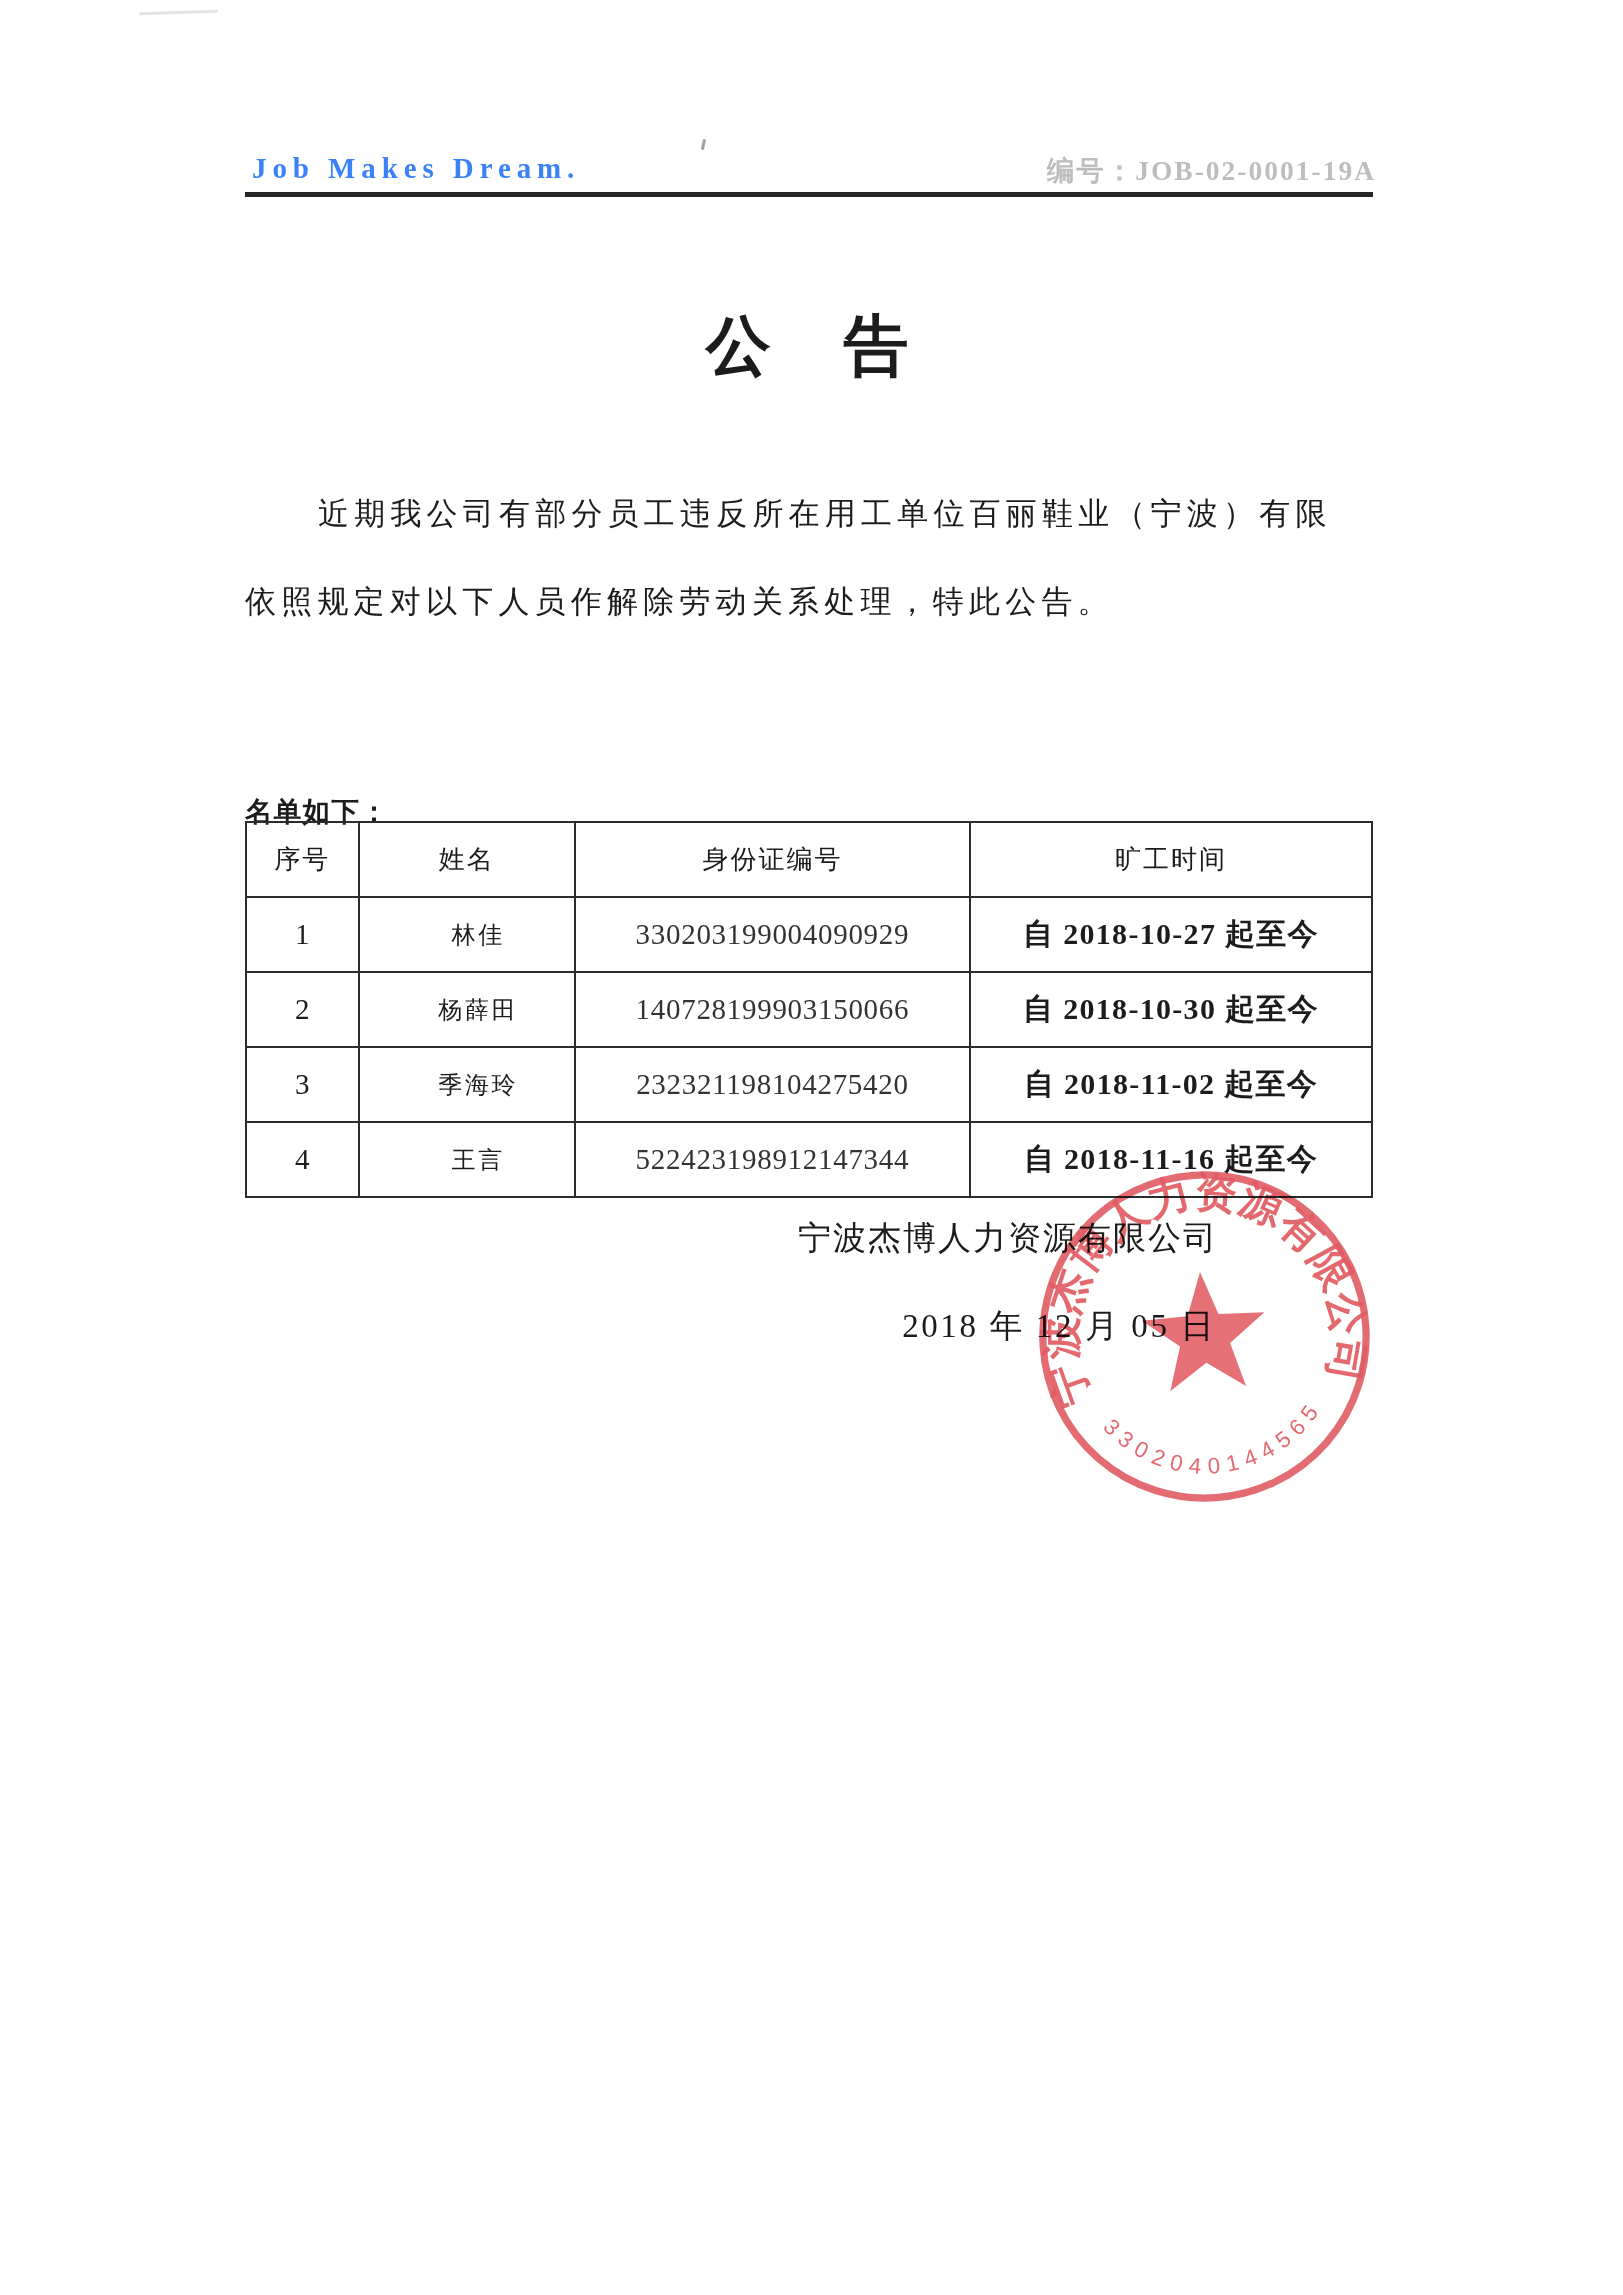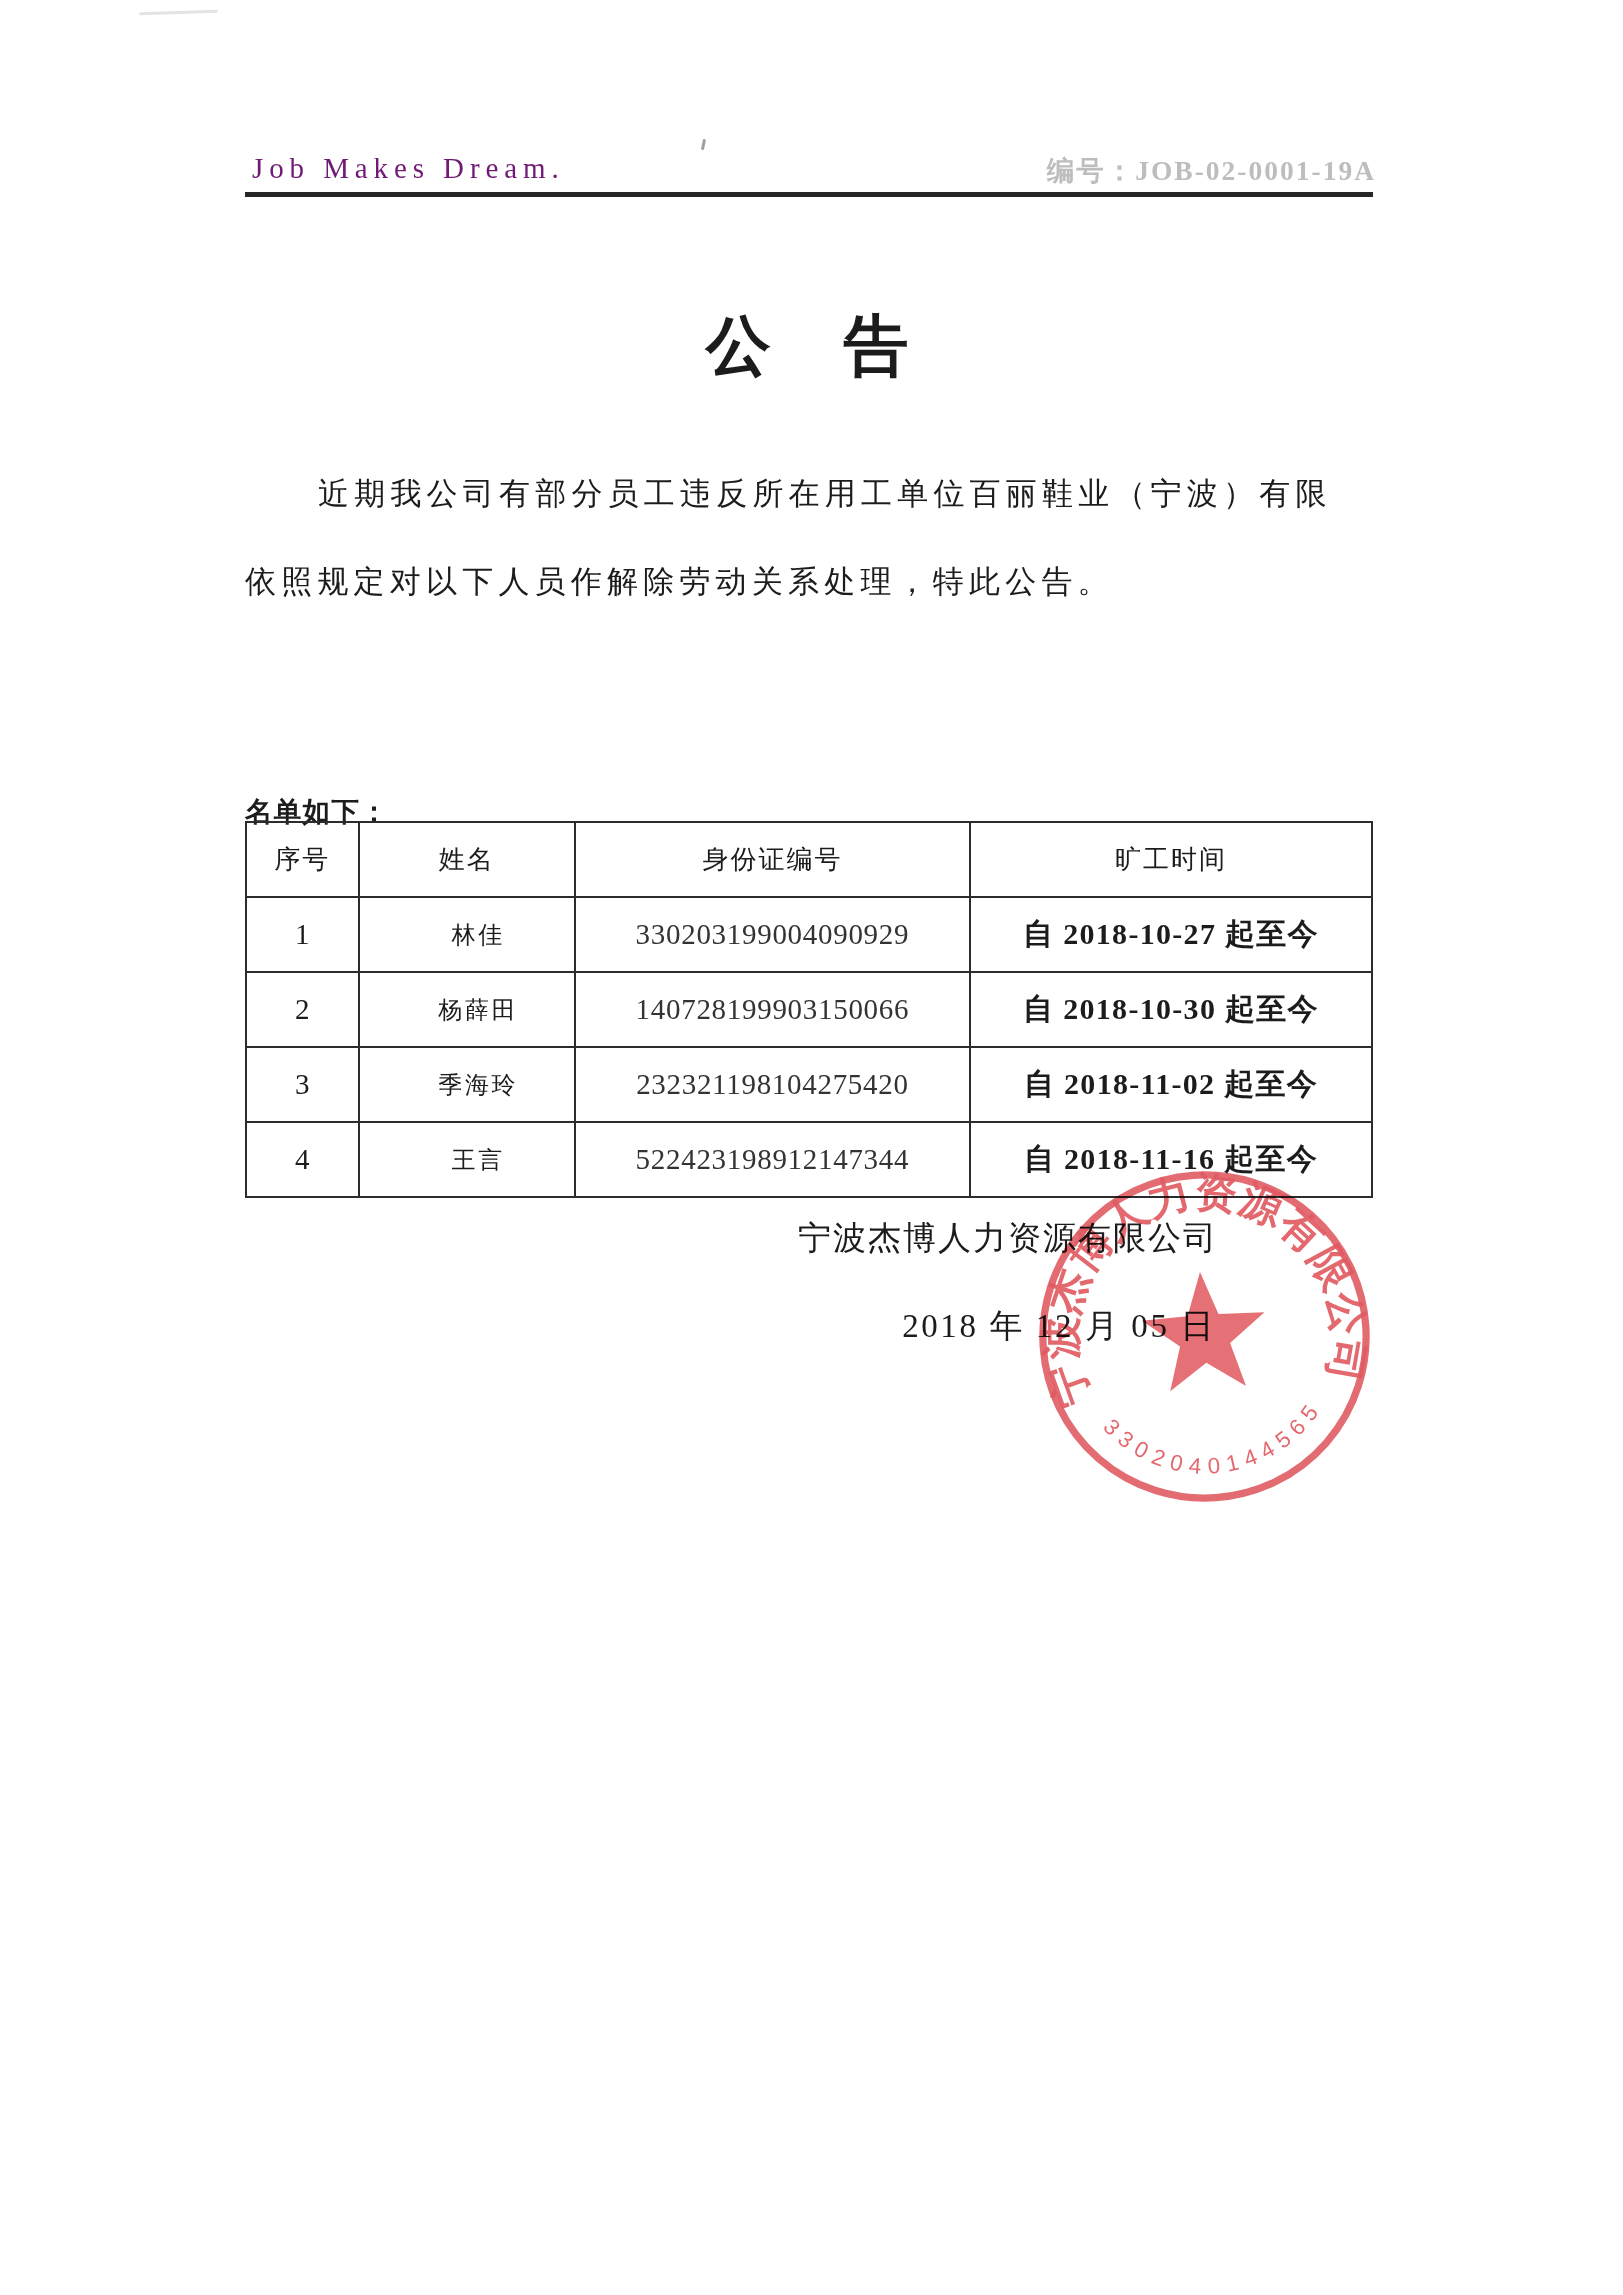--- a/index.html
+++ b/index.html
@@ -19,43 +19,43 @@
     background:#e3e3e3;border-radius:2px;transform:rotate(-2deg);
   }
   .artifact-speck{
     left:702px;top:139px;width:3.3px;height:10.5px;
     background:#9f9f9f;border-radius:1.3px;transform:rotate(12deg);
   }
 
   
   .header-left{
     left:252px;top:152px;
-    font-size:29px;letter-spacing:5.9px;color:#701a75;
-    font-weight:normal;
+    font-size:29px;letter-spacing:5.9px;color:#3b82f6;
+    font-weight:bold;
   }
   .header-right{
     right:247px;top:153px;
     font-size:27.5px;letter-spacing:2px;color:#bdbdbd;
     font-weight:bold;
     text-align:center;
   }
   .rule{
     left:245px;top:192px;width:1128px;height:4.6px;background:#262626;
   }
 
   
   .doc-title{
     left:245px;top:302px;width:1128px;
     text-align:center;
     font-size:65px;font-weight:bold;letter-spacing:3.9px;
   }
 
   
   .paragraph{
-    left:245px;top:450px;width:1128px;
+    left:245px;top:470px;width:1128px;
   }
   .para-line{
     height:88px;line-height:88px;
     font-size:31px;letter-spacing:5.2px;
     white-space:nowrap;
   }
   .para-line.indent{padding-left:73px;}
 
   
   .list-label{

